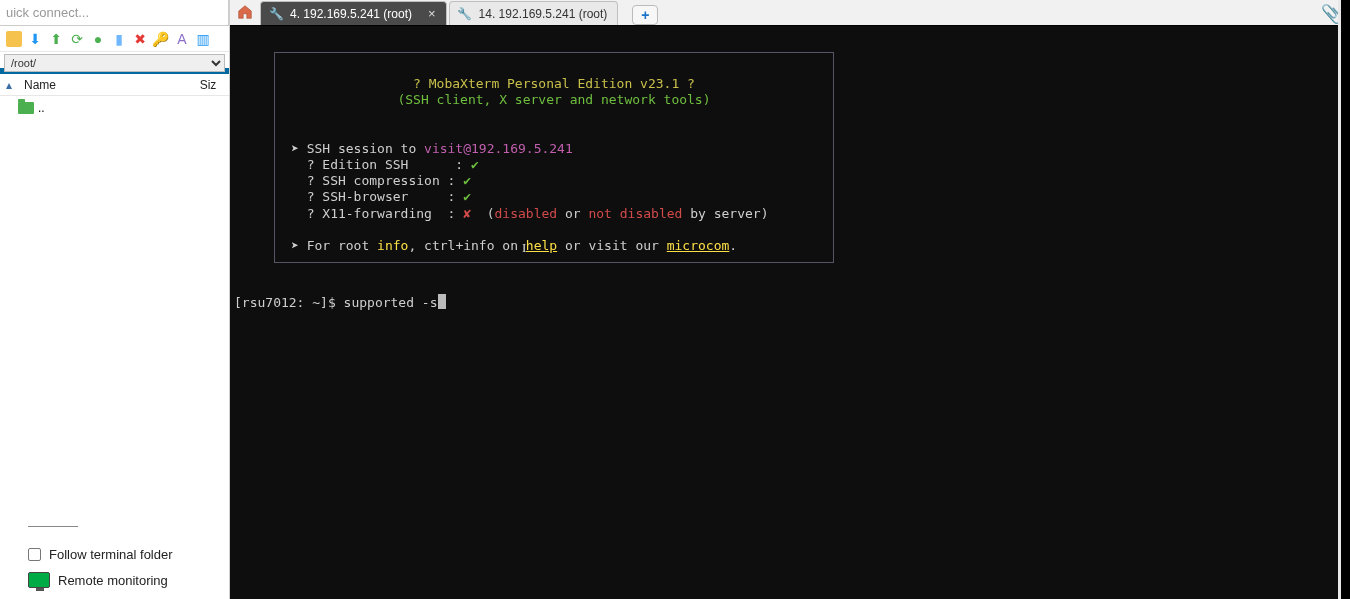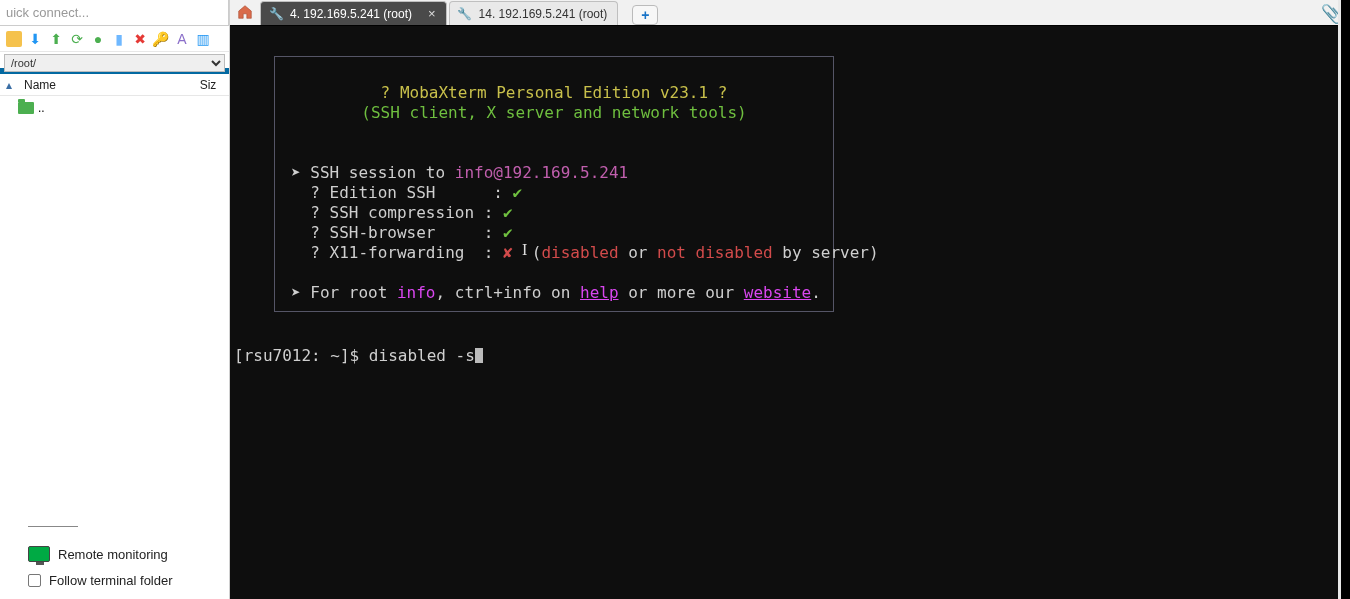--- a/index.html
+++ b/index.html
@@ -182,37 +182,37 @@
     font-size: 18px; color: #5b7ba8;
   }
 
   
   .terminal {
     flex: 1;
     background: #0e0e0e;
     color: #ddd;
     padding: 10px 16px 4px 4px;
     font-family: "DejaVu Sans Mono","Consolas","Menlo",monospace;
-    font-size: 16px;
+    font-size: 13px;
     line-height: 1.25;
     white-space: pre;
     overflow: hidden;
     position: relative;
   }
   .banner {
     border: 1px solid #556;
     margin: 0 0 14px 40px;
     padding: 6px 16px 8px 16px;
     width: 560px;
   }
   .g { color: #6fbf3f; }
   .y { color: #c8c04b; }
   .m { color: #c15fae; }
   .r { color: #d24b4b; }
-  .c { color: #d946ef; margin-top: 16px; }
+  .c { color: #fde047; margin-top: 16px; }
   .w { color: #cfcfcf; }
   .u { text-decoration: underline; }
   .cursor {
     display:inline-block; width:8px; height:15px;
     background:#bbb; vertical-align: -2px;
   }
   .ibeam {
     position: absolute;
     left: 292px; top: 214px;
     width: 1px; height: 16px;
@@ -266,26 +266,26 @@
     <div class="filelist">
       <div class="filerow">
         <span class="folder-up-icon"></span>
         <span>..</span>
       </div>
     </div>
 
     <div class="sidebar-bottom">
       <div class="sb-divider"></div>
       <div class="sb-row">
+        <span class="chk"></span>
+        <span>Follow terminal folder</span>
+      </div>
+      <div class="sb-row">
         <span class="mon-icon"></span>
         <span>Remote monitoring</span>
-      </div>
-      <div class="sb-row">
-        <span class="chk"></span>
-        <span>Follow terminal folder</span>
       </div>
     </div>
   </div>
 
   <div class="main">
 
     <div class="tabbar">
       <div class="hometab">
         <svg width="18" height="18" viewBox="0 0 20 20">
           <path d="M10 3 L17 9 V17 H12 V12 H8 V17 H3 V9 Z" fill="#d96b4b" stroke="#a03e22" stroke-width="0.6"></path>
@@ -306,27 +306,27 @@
       <div class="addtab">+</div>
 
       <div class="paperclip">📎</div>
     </div>
 
     <div class="terminal">
 <div class="banner">
 <div style="text-align:center"><span class="y">? MobaXterm Personal Edition v23.1 ?</span>
 <span class="g">(SSH client, X server and network tools)</span></div>
 
-<span class="w">➤ </span><span class="w">SSH session to </span><span class="m">info@192.169.5.241</span>
+<span class="w">➤ </span><span class="w">SSH session to </span><span class="m">visit@192.169.5.241</span>
   <span class="w">? Edition SSH      : </span><span class="g">✔</span>
   <span class="w">? SSH compression : </span><span class="g">✔</span>
   <span class="w">? SSH-browser     : </span><span class="g">✔</span>
   <span class="w">? X11-forwarding  : </span><span class="r">✘</span>  <span class="w">(</span><span class="r">disabled</span><span class="w"> or </span><span class="r">not disabled</span><span class="w"> by server)</span>
 
-<span class="w">➤ </span><span class="w">For root </span><span class="c">info</span><span class="w">, ctrl+info on </span><span class="c u">help</span><span class="w"> or more our </span><span class="c u">website</span><span class="w">.</span>
+<span class="w">➤ </span><span class="w">For root </span><span class="c">info</span><span class="w">, ctrl+info on </span><span class="c u">help</span><span class="w"> or visit our </span><span class="c u">microcom</span><span class="w">.</span>
 </div>
-<span class="w">[rsu7012: ~]$ </span><span class="w">disabled -s</span><span class="cursor"></span>
+<span class="w">[rsu7012: ~]$ </span><span class="w">supported -s</span><span class="cursor"></span>
       <span class="ibeam">I</span>
     </div>
   </div>
 
   <div class="rightedge"></div>
 </div>
 
 </body></html>

